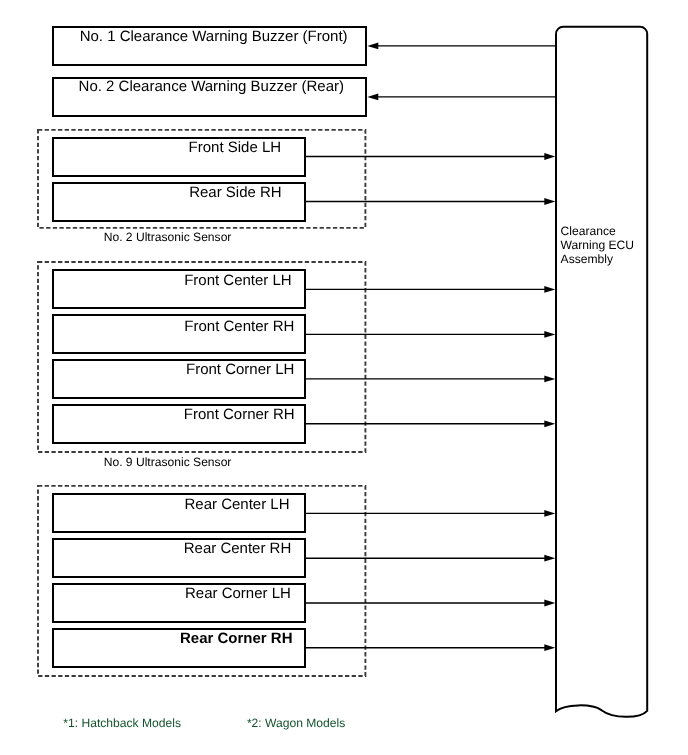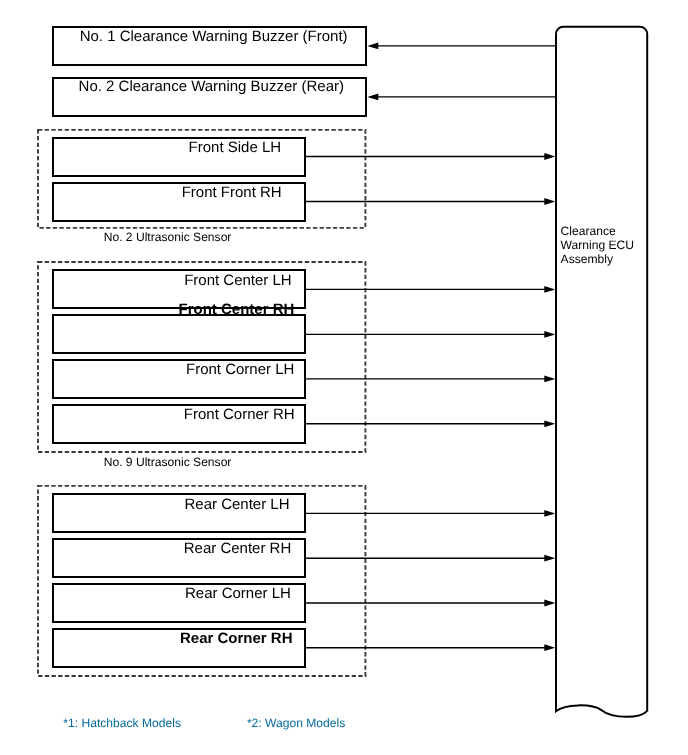--- a/index.html
+++ b/index.html
@@ -17,21 +17,21 @@
   
   .lbl{position:absolute;width:240px;text-align:right;transform:translateZ(0);
        font-size:15px;line-height:12px;color:#000;white-space:nowrap;}
 
   
   .caption{position:absolute;transform:translateZ(0);font-size:12.1px;
        line-height:12px;white-space:nowrap;color:#000;}
 
   
   .footnote{position:absolute;transform:translateZ(0);font-size:12.1px;
-       line-height:12px;white-space:nowrap;color:#0369a1;}
+       line-height:12px;white-space:nowrap;color:#14532d;}
 
   
   #ecu-shape{position:absolute;left:548px;top:18px;}
   #ecu-label{position:absolute;transform:translateZ(0);left:560.6px;top:225.3px;
        font-size:12.1px;line-height:13.85px;color:#000;white-space:pre;}
 
   
   #wires{position:absolute;left:0;top:0;width:688px;height:755px;pointer-events:none;}
 </style>
 </head>
@@ -79,27 +79,27 @@
 
   <div class="comp-box" id="buzzer-box-1" style="left: 52px; top: 25.9px; width: 314.8px; height: 40px;"></div>
   <div class="lbl" id="buzzer-label-1" style="left: 79.7px; top: 30.55px;">No. 1 Clearance Warning Buzzer (Front)</div>
 
   <div class="comp-box" id="buzzer-box-2" style="left: 52px; top: 76.9px; width: 314.8px; height: 40px;"></div>
   <div class="lbl" id="buzzer-label-2" style="left: 78.6px; top: 80.5px;">No. 2 Clearance Warning Buzzer (Rear)</div>
 
   <div class="comp-box" id="sensor-box-1-1" style="left: 52px; top: 136.5px; width: 253.8px; height: 40px;"></div>
   <div class="lbl" id="sensor-label-1-1" style="left: 41.15px; top: 141.9px;">Front Side LH</div>
   <div class="comp-box" id="sensor-box-1-2" style="left: 52px; top: 181.5px; width: 253.8px; height: 40px;"></div>
-  <div class="lbl" id="sensor-label-1-2" style="left: 41.7px; top: 186.5px;">Front Front RH</div>
+  <div class="lbl" id="sensor-label-1-2" style="left: 41.7px; top: 186.5px;">Rear Side RH</div>
   <div class="caption" id="caption-1" style="left: 103.7px; top: 230.6px; text-align: center;">No. 2 Ultrasonic Sensor</div>
 
   <div class="comp-box" id="sensor-box-2-1" style="left: 52px; top: 269.4px; width: 253.8px; height: 40px;"></div>
   <div class="lbl" id="sensor-label-2-1" style="left: 51.7px; top: 274.9px;">Front Center LH</div>
   <div class="comp-box" id="sensor-box-2-2" style="left: 52px; top: 314.4px; width: 253.8px; height: 40px;"></div>
-  <div class="lbl" id="sensor-label-2-2" style="left: 54.35px; top: 304px; font-weight: bold;">Front Center RH</div>
+  <div class="lbl" id="sensor-label-2-2" style="left: 54.35px; top: 321px;">Front Center RH</div>
   <div class="comp-box" id="sensor-box-2-3" style="left: 52px; top: 358.9px; width: 253.8px; height: 40px;"></div>
   <div class="lbl" id="sensor-label-2-3" style="left: 54.35px; top: 364.4px;">Front Corner LH</div>
   <div class="comp-box" id="sensor-box-2-4" style="left: 52px; top: 403.8px; width: 253.8px; height: 40px;"></div>
   <div class="lbl" id="sensor-label-2-4" style="left: 54.7px; top: 409.3px;">Front Corner RH</div>
   <div class="caption" id="caption-2" style="left: 103.7px; top: 456.4px;">No. 9 Ultrasonic Sensor</div>
 
   <div class="comp-box" id="sensor-box-3-1" style="left: 52px; top: 493.4px; width: 253.8px; height: 40px;"></div>
   <div class="lbl" id="sensor-label-3-1" style="left: 49.5px; top: 498.9px;">Rear Center LH</div>
   <div class="comp-box" id="sensor-box-3-2" style="left: 52px; top: 538.2px; width: 253.8px; height: 40px;"></div>
   <div class="lbl" id="sensor-label-3-2" style="left: 51.25px; top: 543.1px;">Rear Center RH</div>

